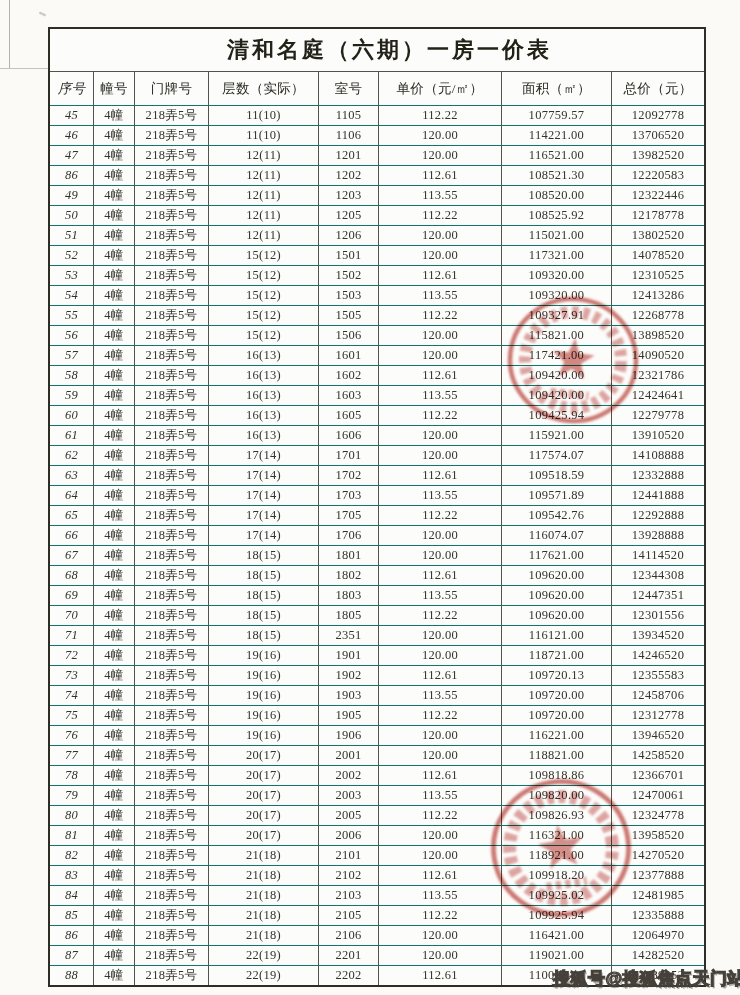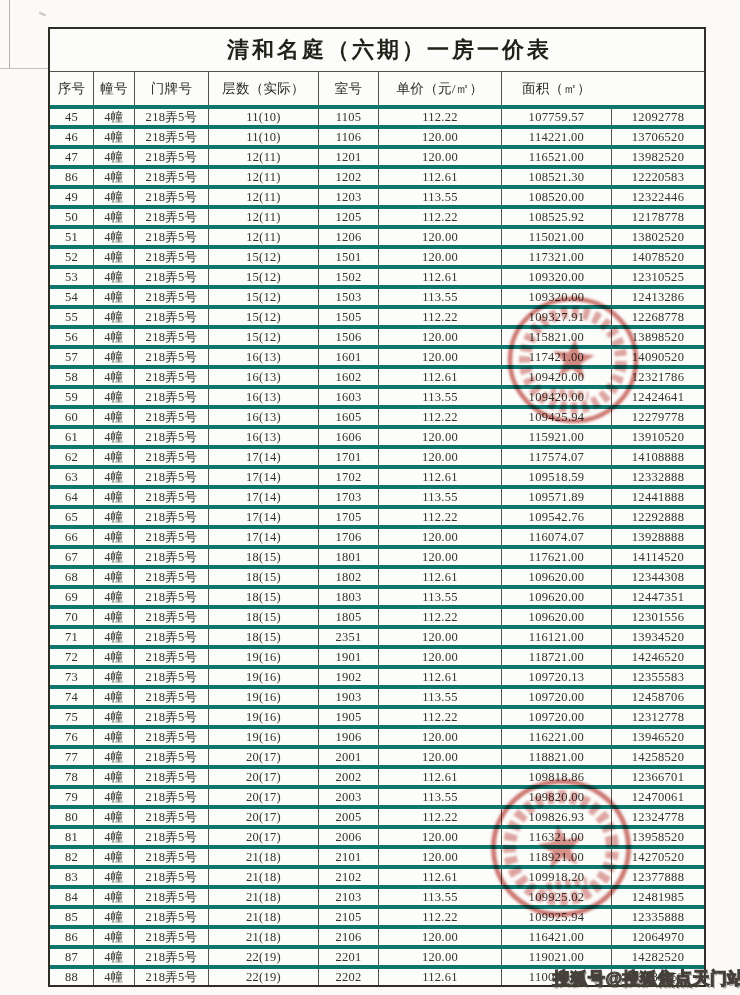--- a/index.html
+++ b/index.html
@@ -47,31 +47,31 @@
     padding-left: 25px;
   }
   .header-row {
     display: grid; grid-template-columns: var(--cols);
     height: 34px;
     border-top: 1px solid #55524a;
   }
   .t-row {
     display: grid; grid-template-columns: var(--cols);
     height: 20px;
-    border-top: 4px solid #0f766e;
+    border-top: 1px solid #0f766e;
     text-align: right;
   }
   .cell {
     display: flex; align-items: center; justify-content: center;
     border-left: 1px solid #55524a;
     font-size: 12.5px; letter-spacing: 0.3px;
     white-space: nowrap; overflow: hidden;
     color: #33322b;
   }
-  .cell:first-child { border-left: none; }
+  .cell:first-child { border-left: none; font-style: italic; }
   .cell.th { font-size: 13.5px; color: #2a2922; }
 
   
   .seal {
     position: absolute;
     color: #bf4a42;
     mix-blend-mode: multiply;
     opacity: 0.82;
     z-index: 2;
   }
@@ -102,20 +102,21 @@
   <div class="sheet">
     <div class="title-row">清和名庭（六期）一房一价表</div>
     <div class="header-row" id="header-row">
         <div class="cell th">序号</div>
         <div class="cell th">幢号</div>
         <div class="cell th">门牌号</div>
         <div class="cell th">层数（实际）</div>
         <div class="cell th">室号</div>
         <div class="cell th">单价（元/㎡）</div>
         <div class="cell th">面积（㎡）</div>
+        <div class="cell th">总价（元）</div>
       </div>
     <div id="body-rows">
         <div class="t-row">
           <div class="cell">45</div>
           <div class="cell">4幢</div>
           <div class="cell">218弄5号</div>
           <div class="cell">11(10)</div>
           <div class="cell">1105</div>
           <div class="cell">112.22</div>
           <div class="cell">107759.57</div>

